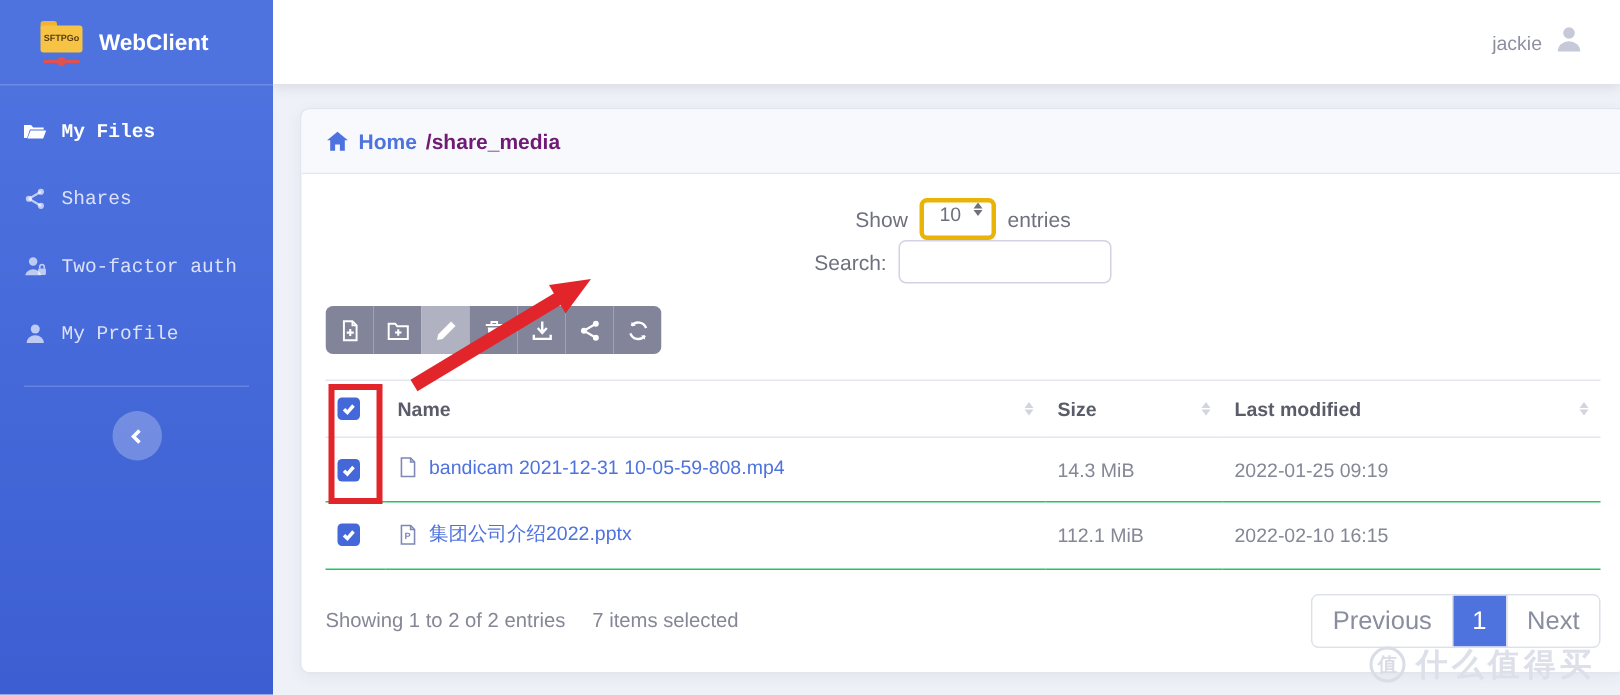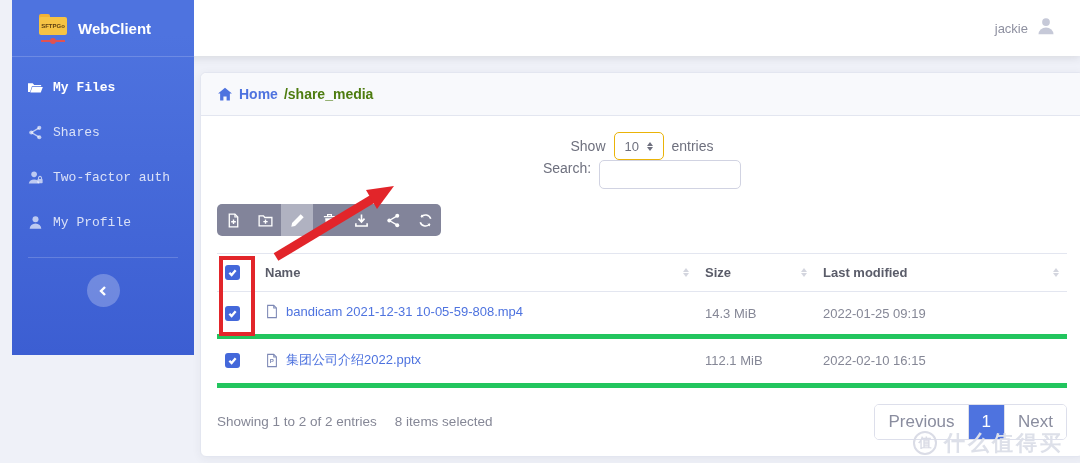--- a/index.html
+++ b/index.html
@@ -1,20 +1,20 @@
 <!DOCTYPE html>
 <html><head>
 <meta charset="utf-8">
 <style>
   * { margin:0; padding:0; box-sizing:border-box; }
   html,body { width:1080px; height:463px; overflow:hidden; font-family:"Liberation Sans",sans-serif; background:#eff1f8; }
 
   
-  .sidebar { position:absolute; left:0; top:0; width:182px; height:355px;
-    background:linear-gradient(180deg,#4e73df 10%,#3c5ed2 100%); color:#fff; z-index:2;margin-left:12px; }
+  .sidebar { position:absolute; left:0; top:0; width:182px; height:463px;
+    background:linear-gradient(180deg,#4e73df 10%,#3c5ed2 100%); color:#fff; z-index:2; }
   .brand { height:56px; display:flex; align-items:center; gap:10px; padding:0 14px 0 26px; }
   .logo { width:30px; height:34px; position:relative; flex:0 0 auto; }
   .logo .tab { position:absolute; left:1px; top:3px; width:11px; height:5px; background:#f2b234; border-radius:2px 2px 0 0; }
   .logo .folder { position:absolute; left:1px; top:6px; width:28px; height:18px; background:#f6c344; border-radius:2px;
     display:flex; align-items:center; justify-content:center; font-size:6px; font-weight:bold; color:#5b3d10; letter-spacing:0; }
   .logo .netline { position:absolute; left:3px; top:29px; width:24px; height:2px; background:#e05252; }
   .logo .netdot { position:absolute; left:12px; top:27px; width:6px; height:6px; background:#e05252; border-radius:50%; }
   .brand-title { font-size:15px; font-weight:bold; color:#fff; }
   .side-hr { border:0; border-top:1px solid rgba(255,255,255,.18); margin:0 0 8px 0; }
   .nav-item { height:45px; display:flex; align-items:center; gap:10px; padding:0 16px; cursor:pointer;
@@ -35,43 +35,43 @@
   .username { color:#8e90a0; font-size:13px; }
   .topbar-user-icon svg { width:20px; height:20px; fill:#c6c9d8; }
 
   
   .content { position:absolute; left:182px; top:56px; width:920px; height:407px; padding:16px 18px; }
   .card { background:#fff; border:1px solid #e3e6f0; border-radius:6px; box-shadow:0 2px 10px rgba(58,59,69,.06); }
   .card-header { background:#f8f9fc; border-bottom:1px solid #e3e6f0; border-radius:6px 6px 0 0;
     padding:13px 16px; display:flex; align-items:center; gap:6px; font-size:14px; font-weight:bold; }
   .card-header svg { width:16px; height:15px; fill:#4e73df; }
   .crumb-home { color:#4e73df; cursor:pointer; }
-  .crumb-path { color:#4d7c0f; }
+  .crumb-path { color:#701a75; }
   .card-body { padding:16px; }
 
   .controls-row { display:flex; align-items:center; justify-content:space-between;flex-direction:column; }
   .show-group { display:flex; align-items:center; gap:8px; color:#6e707e; font-size:14px; }
-  .select-box { border:1px solid #eab308; border-radius:5px; height:28px; min-width:50px; padding:0 6px 0 10px;
-    display:flex; align-items:center; gap:8px; color:#6e707e; background:#fff; cursor:pointer; font-size:13px; }
+  .select-box { border:3px solid #eab308; border-radius:5px; height:28px; min-width:50px; padding:0 6px 0 10px;
+    display:flex; align-items:flex-start; gap:8px; color:#6e707e; background:#fff; cursor:pointer; font-size:13px; }
   .updown { display:flex; flex-direction:column; gap:1px; }
   .updown i { width:0; height:0; border-left:3.5px solid transparent; border-right:3.5px solid transparent; }
   .updown .up { border-bottom:4.5px solid #6e707e; }
   .updown .dn { border-top:4.5px solid #6e707e; }
-  .search-group { display:flex; align-items:flex-start; gap:8px; color:#6e707e; font-size:14px; }
+  .search-group { display:flex; align-items:center; gap:8px; color:#6e707e; font-size:14px; }
   .search-input { width:142px; height:29px; border:1px solid #d1d3e2; border-radius:5px; padding:0 8px; font-size:13px; color:#6e707e; outline:none; }
 
   .toolbar { margin-top:15px; display:inline-flex; border-radius:5px; overflow:hidden; }
   .tbtn { width:32px; height:32px; background:#82849a; border:0; display:flex; align-items:center; justify-content:center; cursor:pointer; }
   .tbtn svg { width:15px; height:15px; }
   .tbtn.lit { background:#b0b2c1; }
 
   table.files { width:100%; border-collapse:collapse; margin-top:17px; font-size:13px; }
   .files th { border-top:1px solid #e3e6f0; border-bottom:1px solid #e3e6f0; padding:11px 8px; text-align:left;
     color:#5a5c69; font-weight:bold; }
-  .files td { border-bottom:5px solid #22c55e; padding:12px 8px; color:#858796; }
+  .files td { border-bottom:1px solid #22c55e; padding:12px 8px; color:#858796; }
   .th-inner { display:flex; align-items:center; justify-content:space-between; }
   .sorticons { display:flex; flex-direction:column; gap:1px; opacity:.55; }
   .sorticons i { width:0; height:0; border-left:3.5px solid transparent; border-right:3.5px solid transparent; }
   .sorticons .up { border-bottom:4px solid #b0b3c4; }
   .sorticons .dn { border-top:4px solid #b0b3c4; }
   .col-check { width:40px; }
   .col-size { width:118px; }
   .col-mod { width:252px; }
   .checkbox { width:15px; height:15px; border-radius:3px; background:#4468da; display:inline-flex; align-items:center; justify-content:center; cursor:pointer; }
   .checkbox svg { width:9px; height:9px; stroke:#fff; stroke-width:2.6; fill:none; }
@@ -321,21 +321,21 @@
             </td>
             <td>112.1 MiB</td>
             <td>2022-02-10 16:15</td>
           </tr>
         </tbody>
       </table>
 
       <div class="foot-row">
         <div class="foot-info">
           <span>Showing 1 to 2 of 2 entries</span>
-          <span>8 items selected</span>
+          <span>7 items selected</span>
         </div>
         <div class="pager">
           <button class="page-btn">Previous</button>
           <button class="page-btn active">1</button>
           <button class="page-btn">Next</button>
         </div>
       </div>
 
     </div>
   </div>

